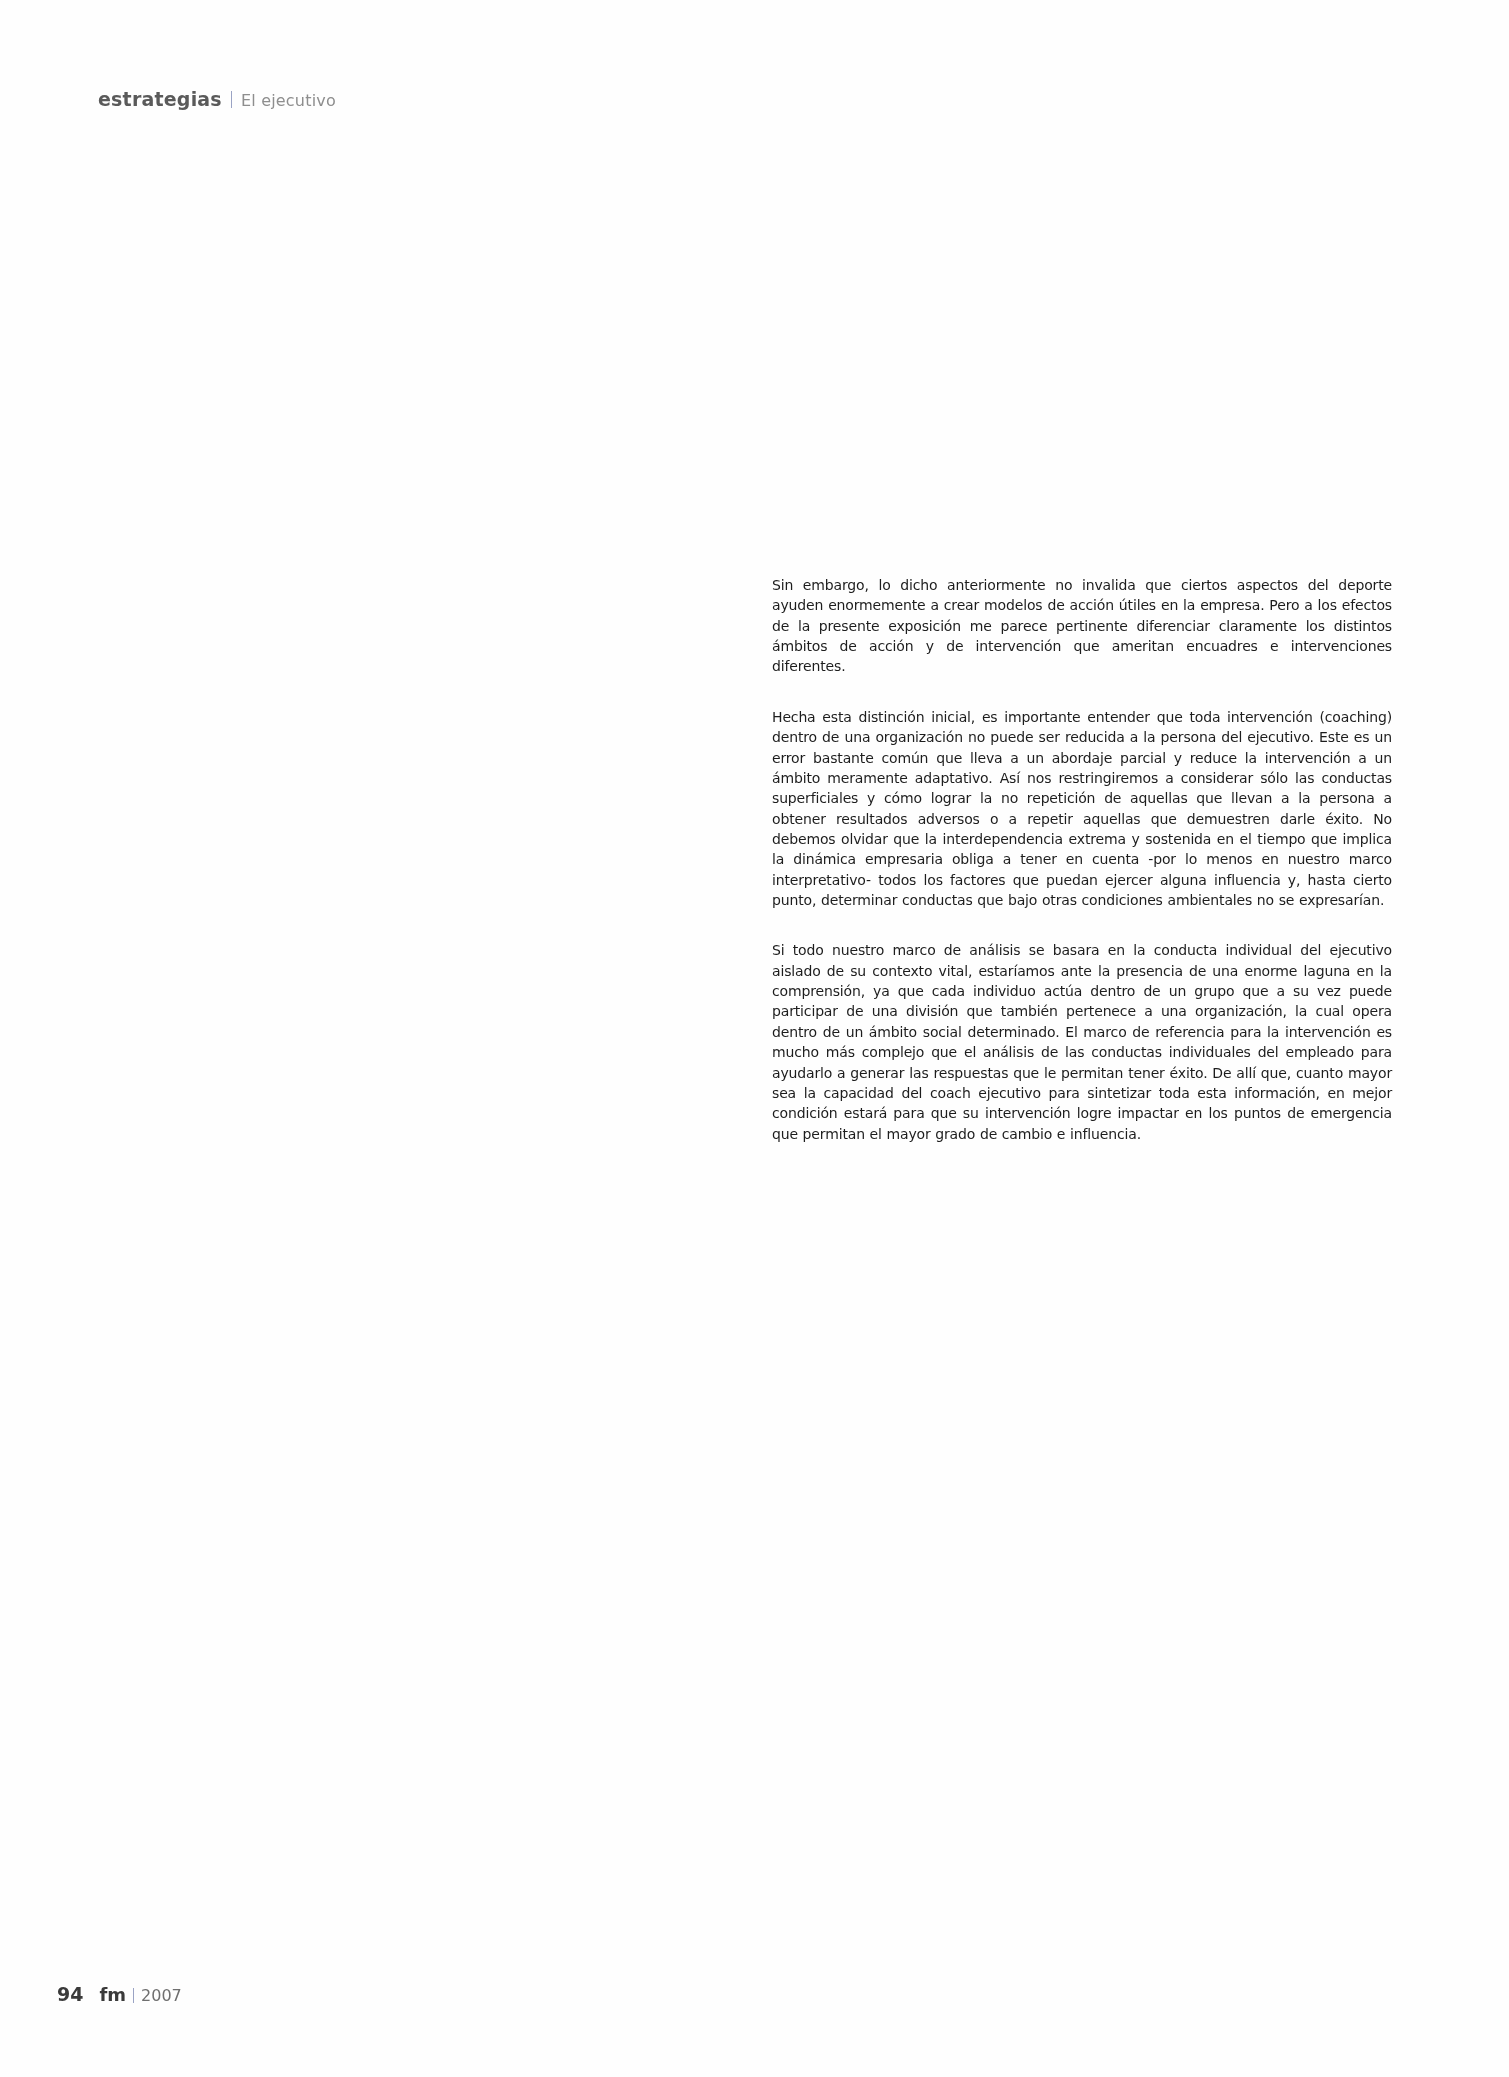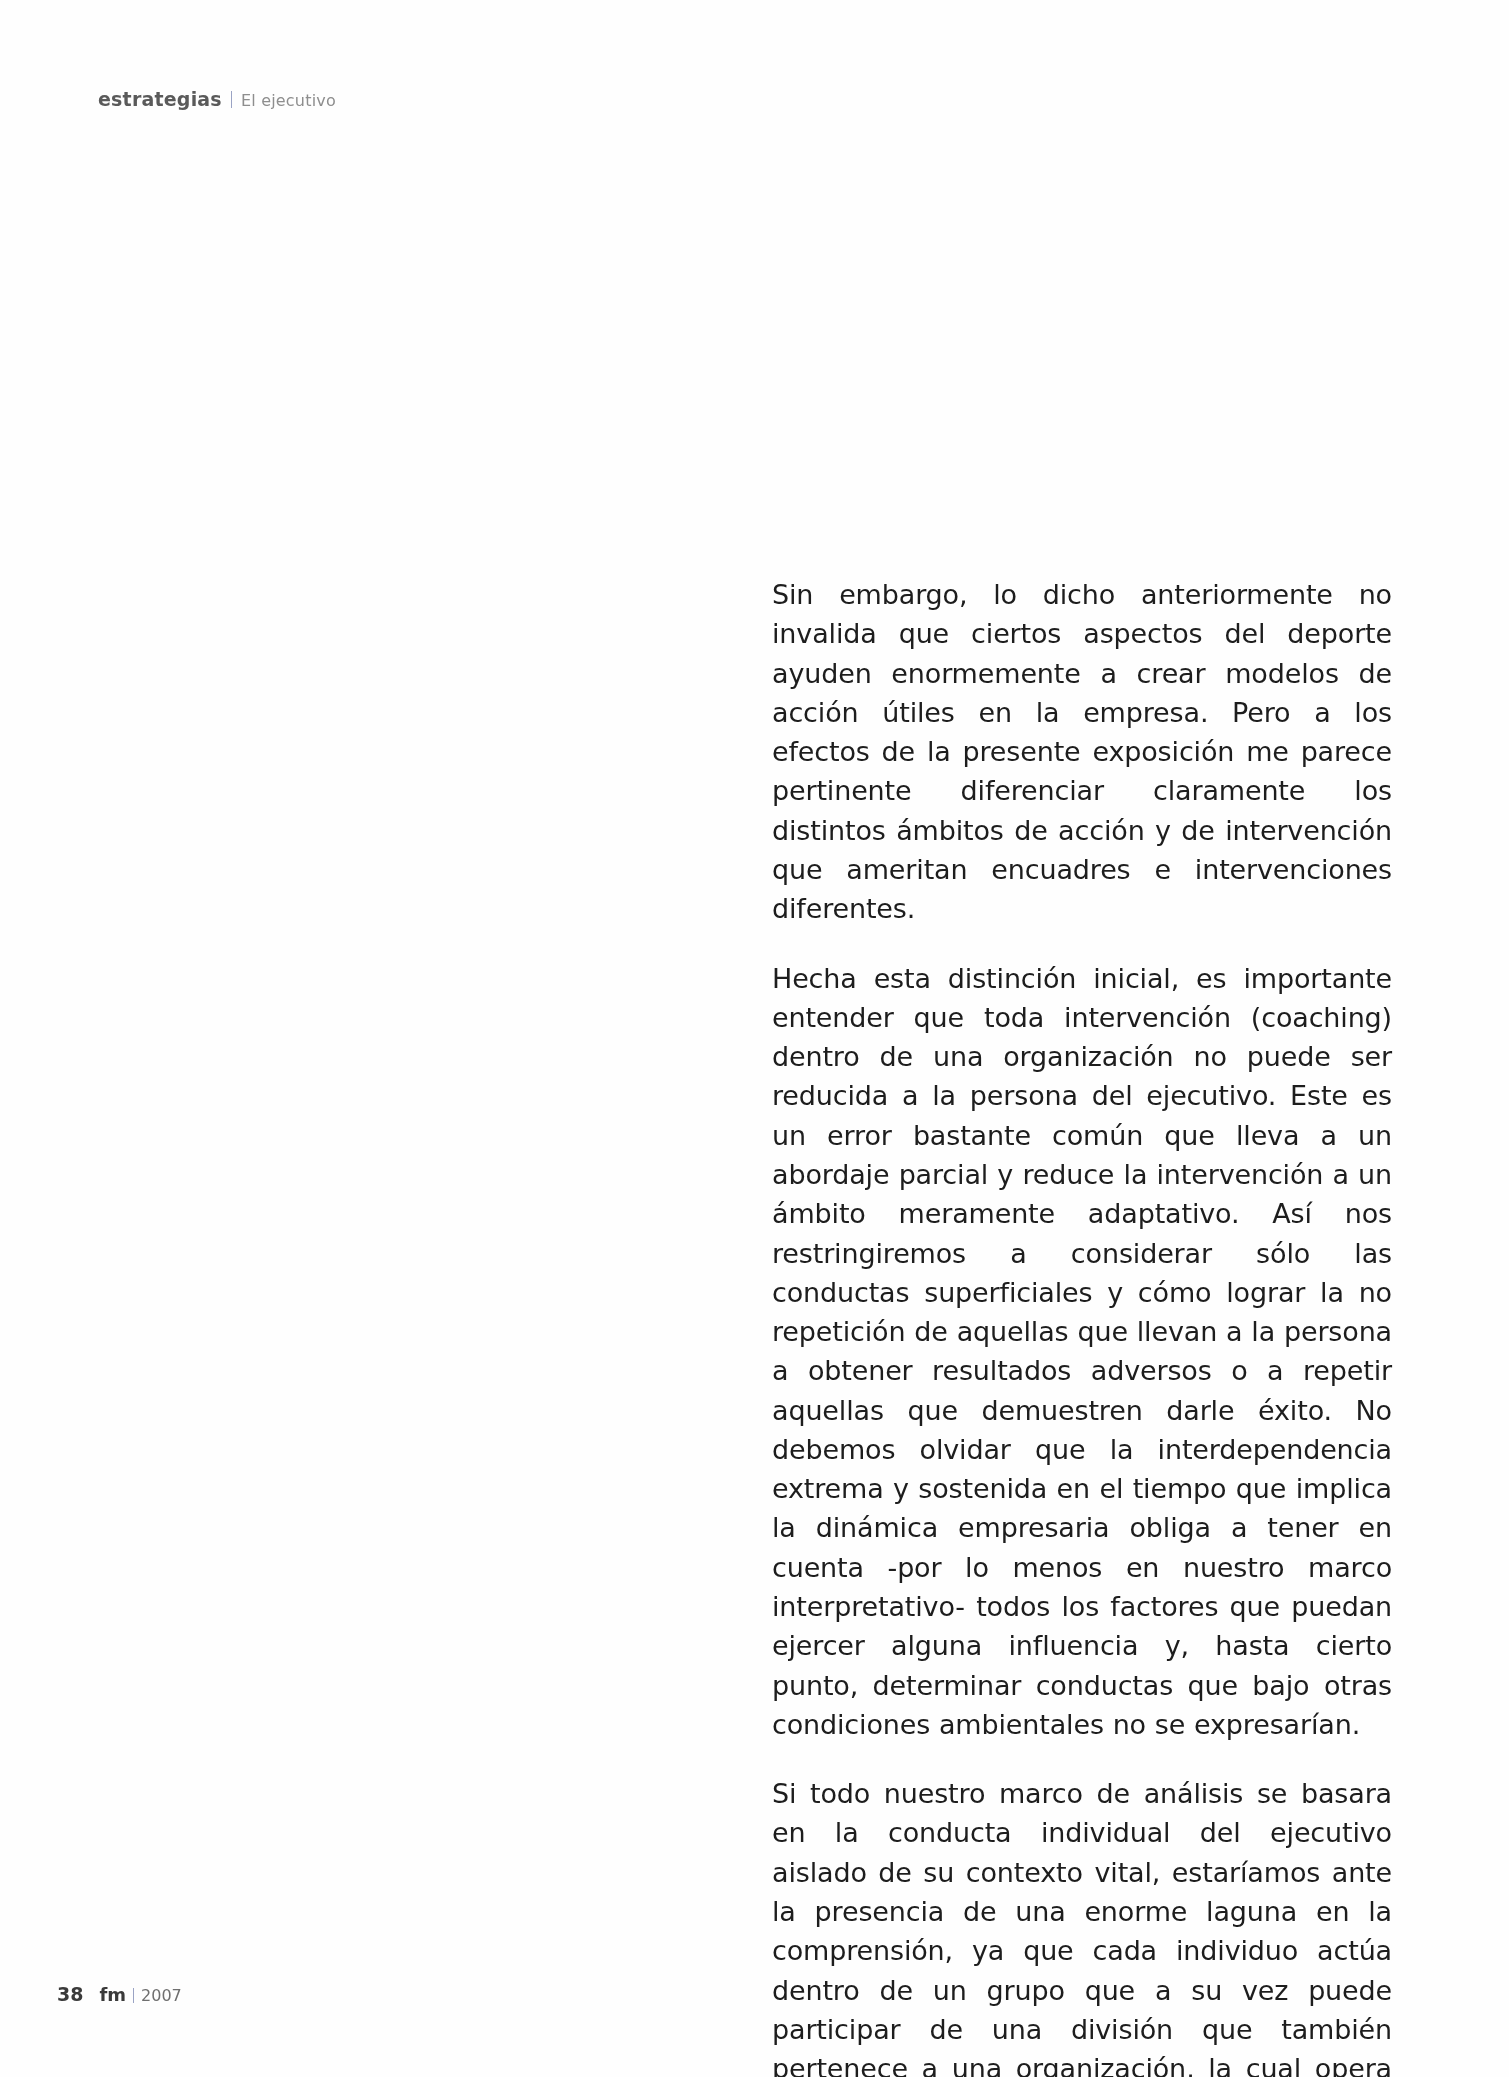--- a/index.html
+++ b/index.html
@@ -72,21 +72,21 @@
   
   .bodycol {
     position: absolute;
     left: 772px;
     top: 575px;
     width: 620px;
   }
   .bodycol p {
     margin: 0 0 30px 0;
     font-family: "DejaVu Sans", sans-serif;
-    font-size: 27px;
+    font-size: 14px;
     line-height: 1.455;
     color: #1d1d1d;
     text-align: justify;
     letter-spacing: -0.15px;
     word-spacing: 0.4px;
     -webkit-hyphens: none;
     hyphens: none;
   }
   .bodycol p:last-child {
     margin-bottom: 14px;
@@ -138,19 +138,19 @@
   </div>
 
 
   <div class="bodycol">
     <p>Sin embargo, lo dicho anteriormente no invalida que ciertos aspectos del deporte ayuden enormemente a crear modelos de acción útiles en la empresa. Pero a los efectos de la presente exposición me parece pertinente diferenciar claramente los distintos ámbitos de acción y de intervención que ameritan encuadres e intervenciones diferentes.</p>
     <p>Hecha esta distinción inicial, es importante entender que toda intervención (coaching) dentro de una organización no puede ser reducida a la persona del ejecutivo. Este es un error bastante común que lleva a un abordaje parcial y reduce la intervención a un ámbito meramente adaptativo. Así nos restringiremos a considerar sólo las conductas superficiales y cómo lograr la no repetición de aquellas que llevan a la persona a obtener resultados adversos o a repetir aquellas que demuestren darle éxito. No debemos olvidar que la interdependencia extrema y sostenida en el tiempo que implica la dinámica empresaria obliga a tener en cuenta -por lo menos en nuestro marco interpretativo- todos los factores que puedan ejercer alguna influencia y, hasta cierto punto, determinar conductas que bajo otras condiciones ambientales no se expresarían.</p>
     <p>Si todo nuestro marco de análisis se basara en la conducta individual del ejecutivo aislado de su contexto vital, estaríamos ante la presencia de una enorme laguna en la comprensión, ya que cada individuo actúa dentro de un grupo que a su vez puede participar de una división que también pertenece a una organización, la cual opera dentro de un ámbito social determinado. El marco de referencia para la intervención es mucho más complejo que el análisis de las conductas individuales del empleado para ayudarlo a generar las respuestas que le permitan tener éxito. De allí que, cuanto mayor sea la capacidad del coach ejecutivo para sintetizar toda esta información, en mejor condición estará para que su intervención logre impactar en los puntos de emergencia que permitan el mayor grado de cambio e influencia.</p>
   </div>
 
   <div class="footer">
-    <span class="pagenum">38</span>
+    <span class="pagenum">94</span>
     <span class="mag">fm</span>
     <span class="fsep"></span>
     <span class="year">2007</span>
   </div>
 
 </div>
 
 </body></html>

